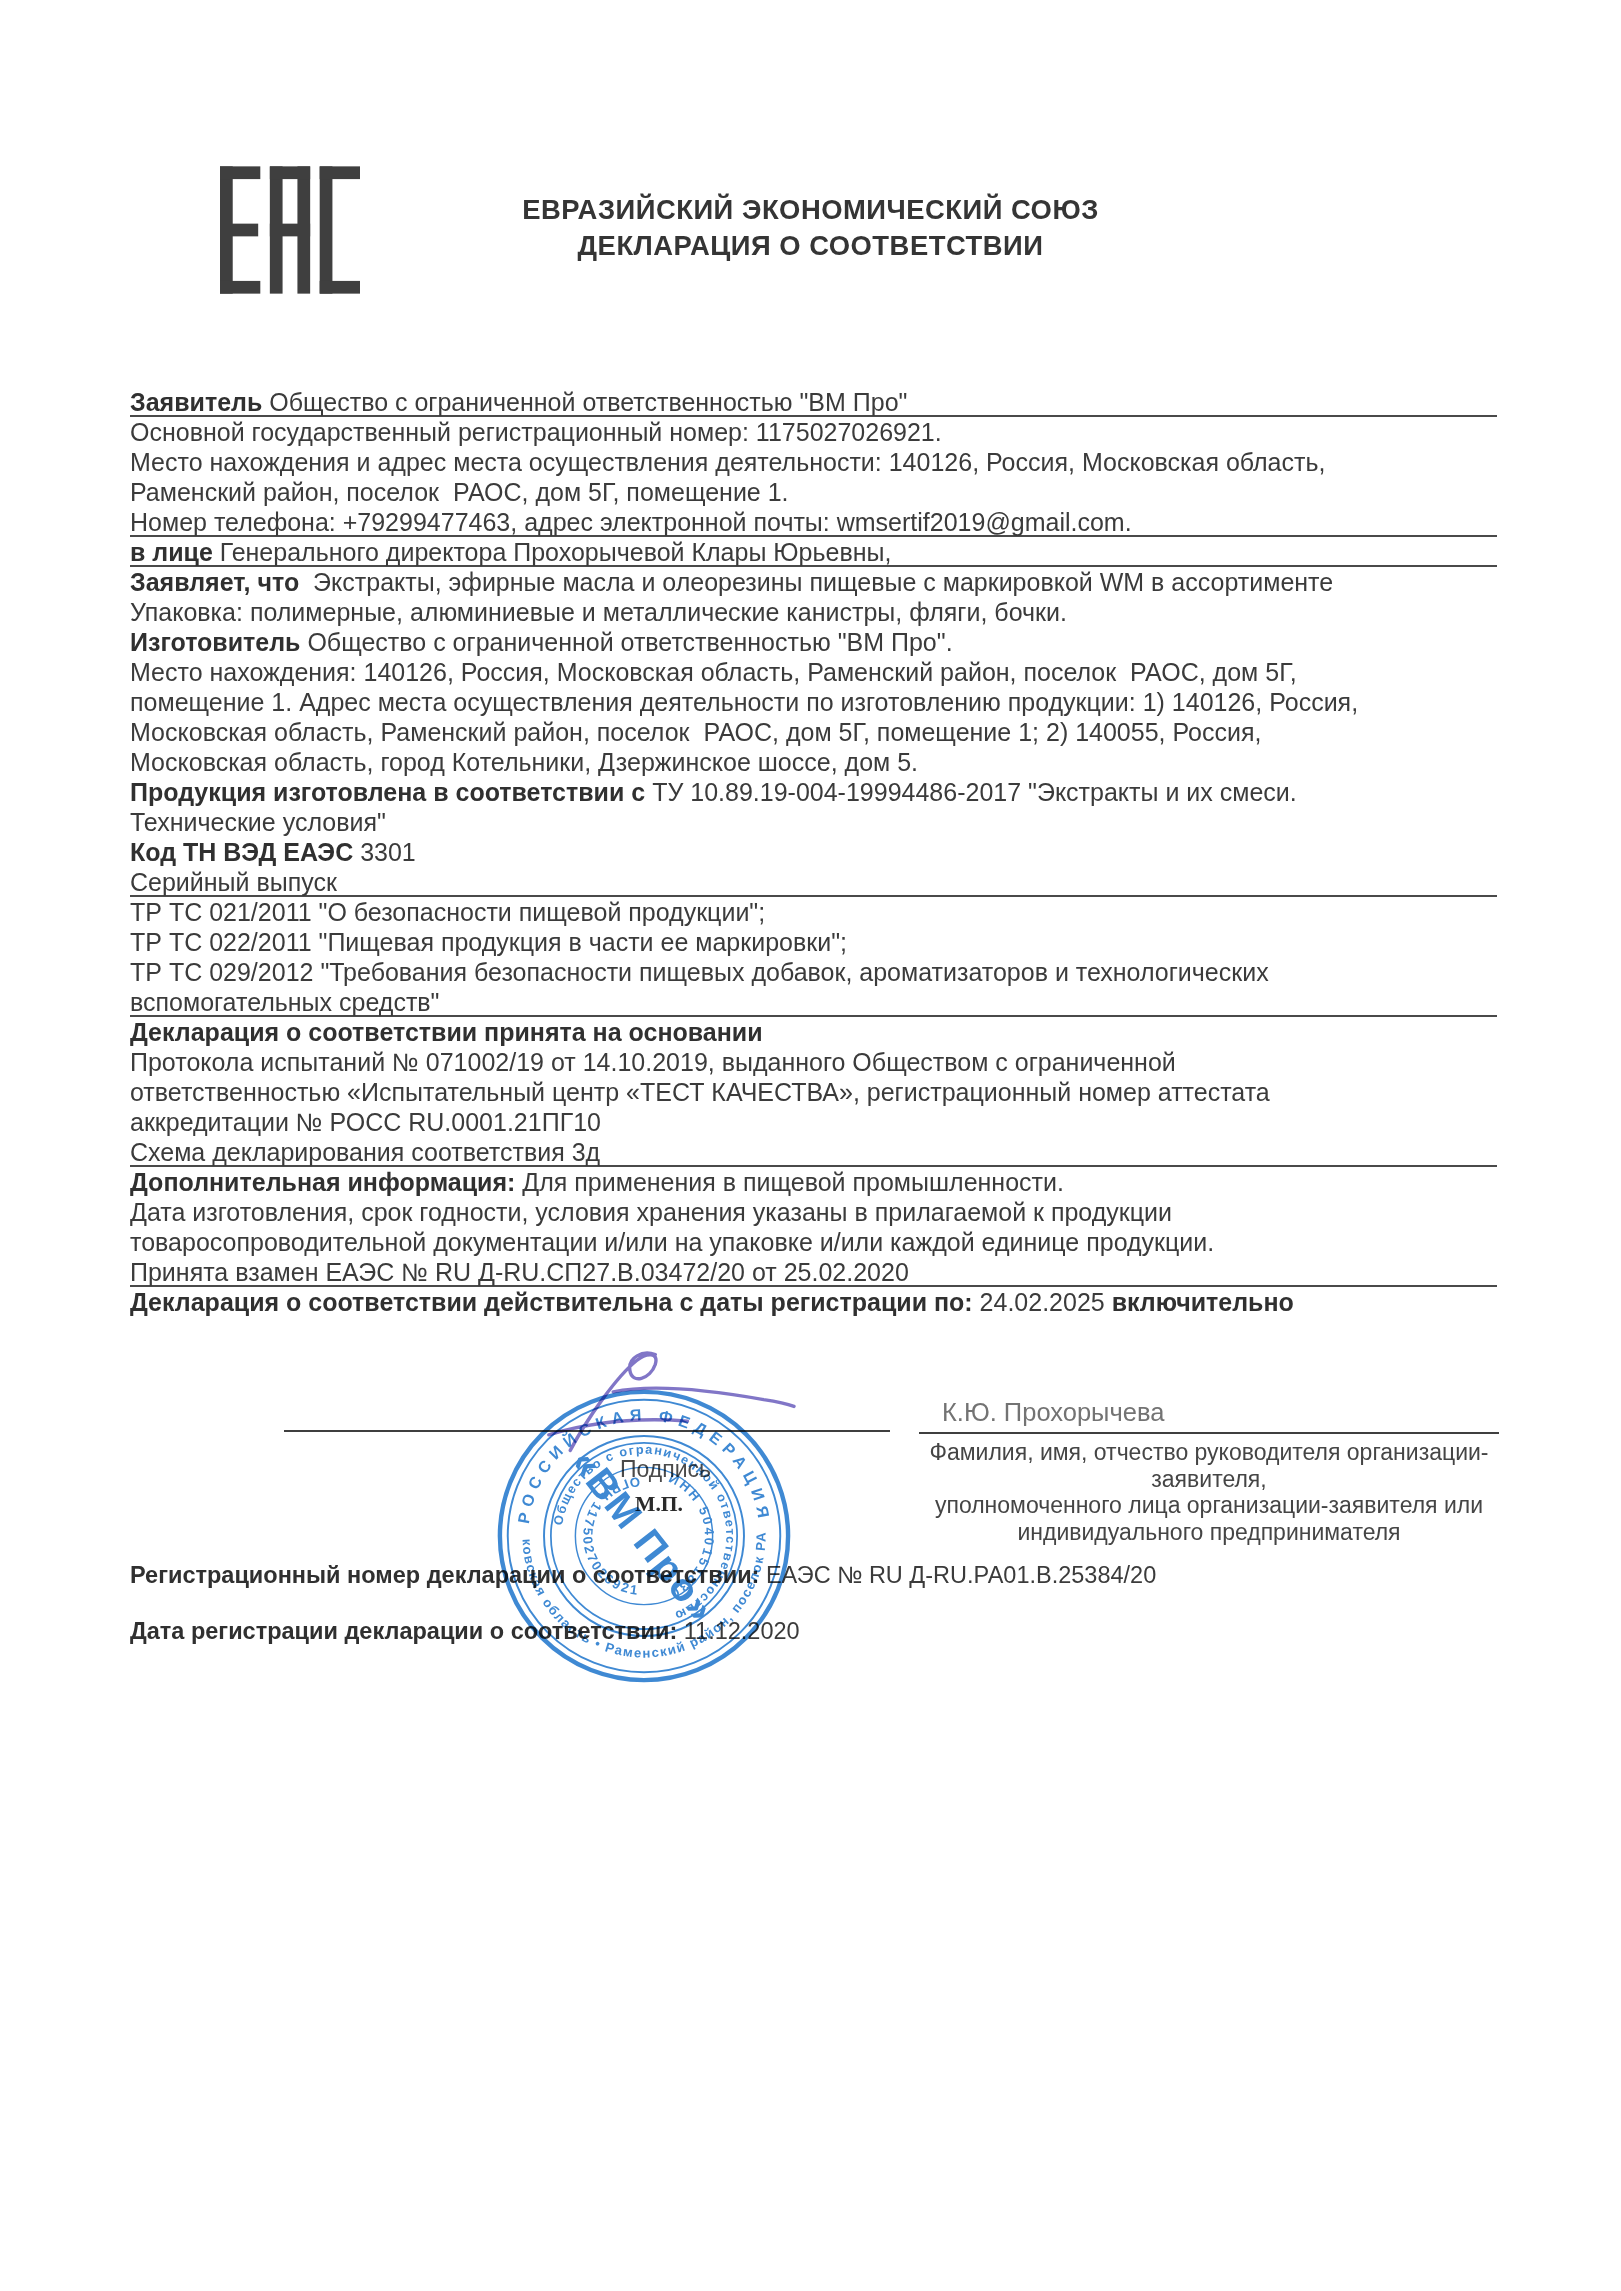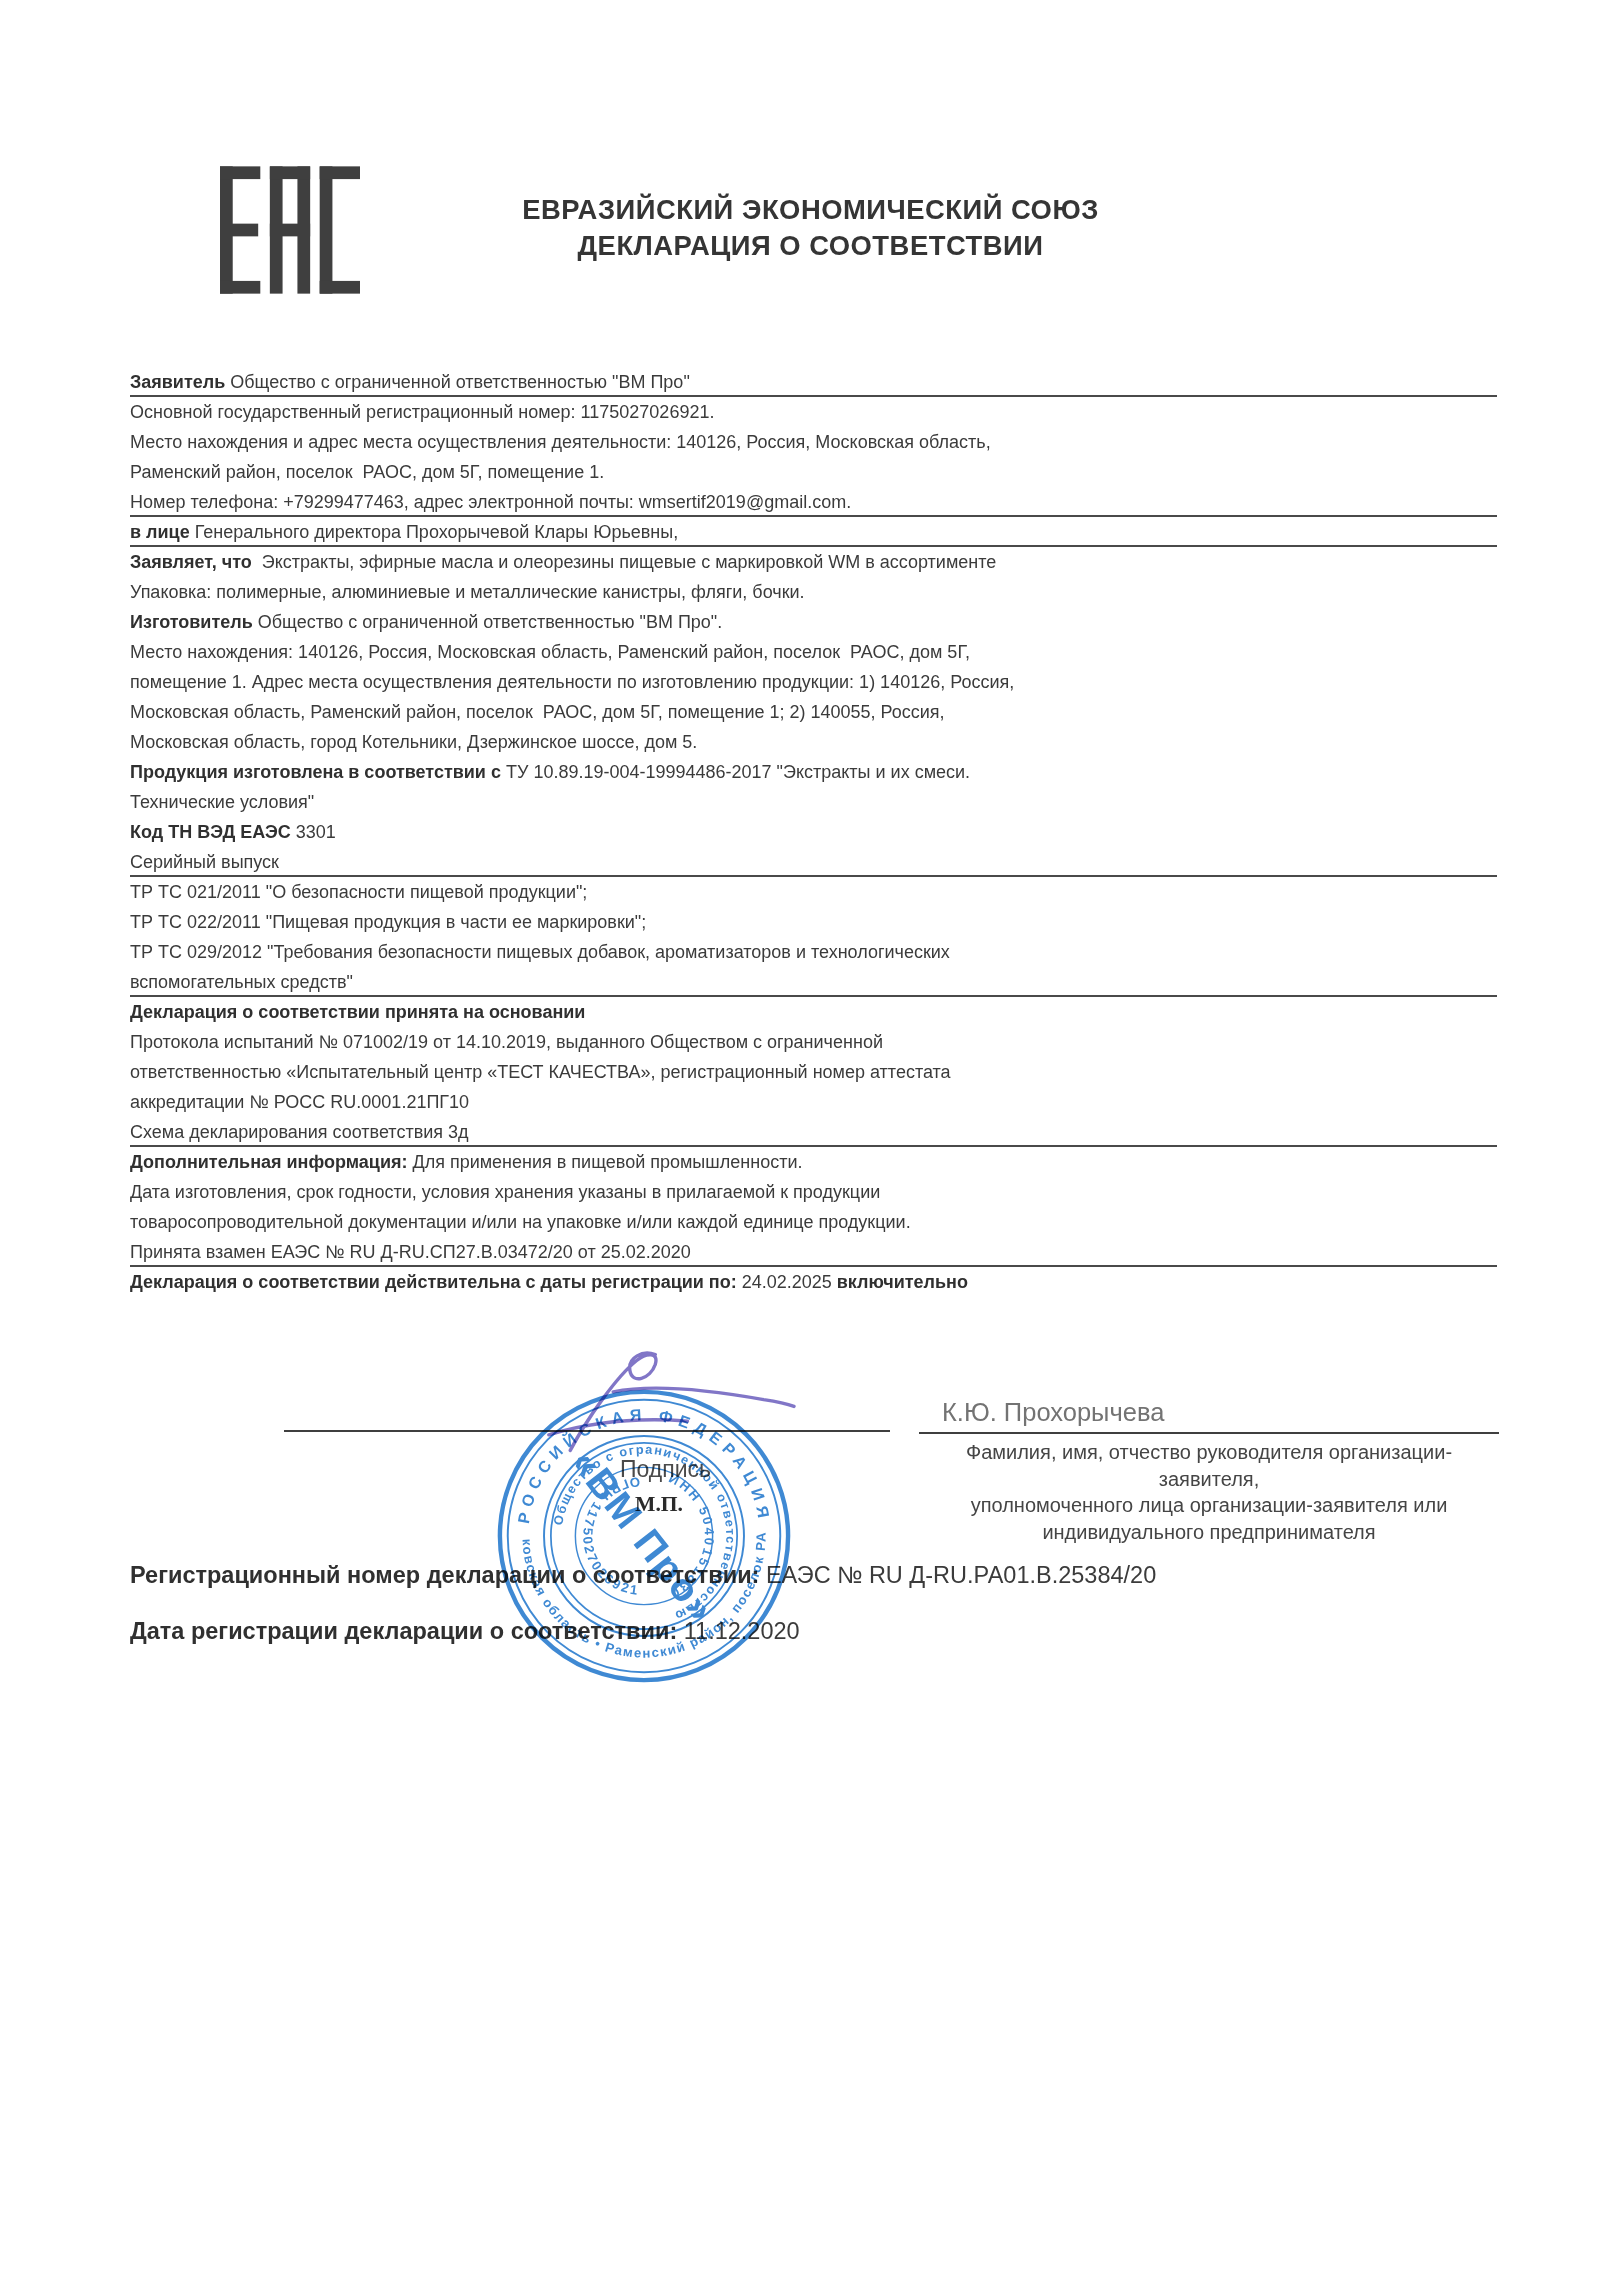--- a/index.html
+++ b/index.html
@@ -7,34 +7,34 @@
     position:relative;width:1621px;height:2292px;background:#ffffff;
     font-family:"Liberation Sans","DejaVu Sans",sans-serif;color:#3b3b3b;overflow:hidden;
   }
   
   .eac{position:absolute;left:220px;top:164px;width:140px;height:132px;}
   .eac rect{fill:#3f3f3f;}
   
   .title{position:absolute;left:0;top:192px;width:100%;text-align:center;
     font-weight:bold;font-size:27.4px;line-height:36px;color:#353535;letter-spacing:0.5px;}
   
-  .docbody{position:absolute;left:130px;top:367px;width:1367px;font-size:18px;}
+  .docbody{position:absolute;left:130px;top:387px;width:1367px;font-size:25px;}
   .line{height:30px;line-height:30px;white-space:pre;box-sizing:border-box;}
   .line.u{border-bottom:2px solid #4a4a4a;}
   .line b{color:#303030;}
   
   .sigline{position:absolute;height:0;border-top:2px solid #3f3f3f;}
   .sigline.left{left:284px;top:1430px;width:606px;}
   .sigline.right{left:919px;top:1432px;width:580px;}
   .signer{position:absolute;left:942px;top:1398px;font-size:25.5px;color:#737373;}
   .podpis{position:absolute;left:620px;top:1456px;font-size:23px;color:#4a4a4a;}
   .mp{position:absolute;left:635px;top:1492px;font-size:21.6px;font-weight:bold;
     font-family:"Liberation Serif","DejaVu Serif",serif;color:#2b2b2b;}
   .caption{position:absolute;left:919px;top:1439px;width:580px;text-align:center;
-    font-size:20px;line-height:26.5px;color:#454545;}
+    font-size:23px;line-height:26.5px;color:#454545;}
   
   .freg,.fdate{position:absolute;left:130px;font-size:23.5px;white-space:pre;}
   .freg{top:1562px;}
   .fdate{top:1618px;}
   .freg b,.fdate b{color:#303030;}
   
   .stamp{position:absolute;left:495px;top:1387px;width:298px;height:298px;
     mix-blend-mode:multiply;opacity:.92;}
   .stamp circle{fill:none;stroke:var(--stamp-color,#2e7fd0);}
   .stamp text{fill:var(--stamp-color,#2e7fd0);font-family:"Liberation Sans",sans-serif;}

